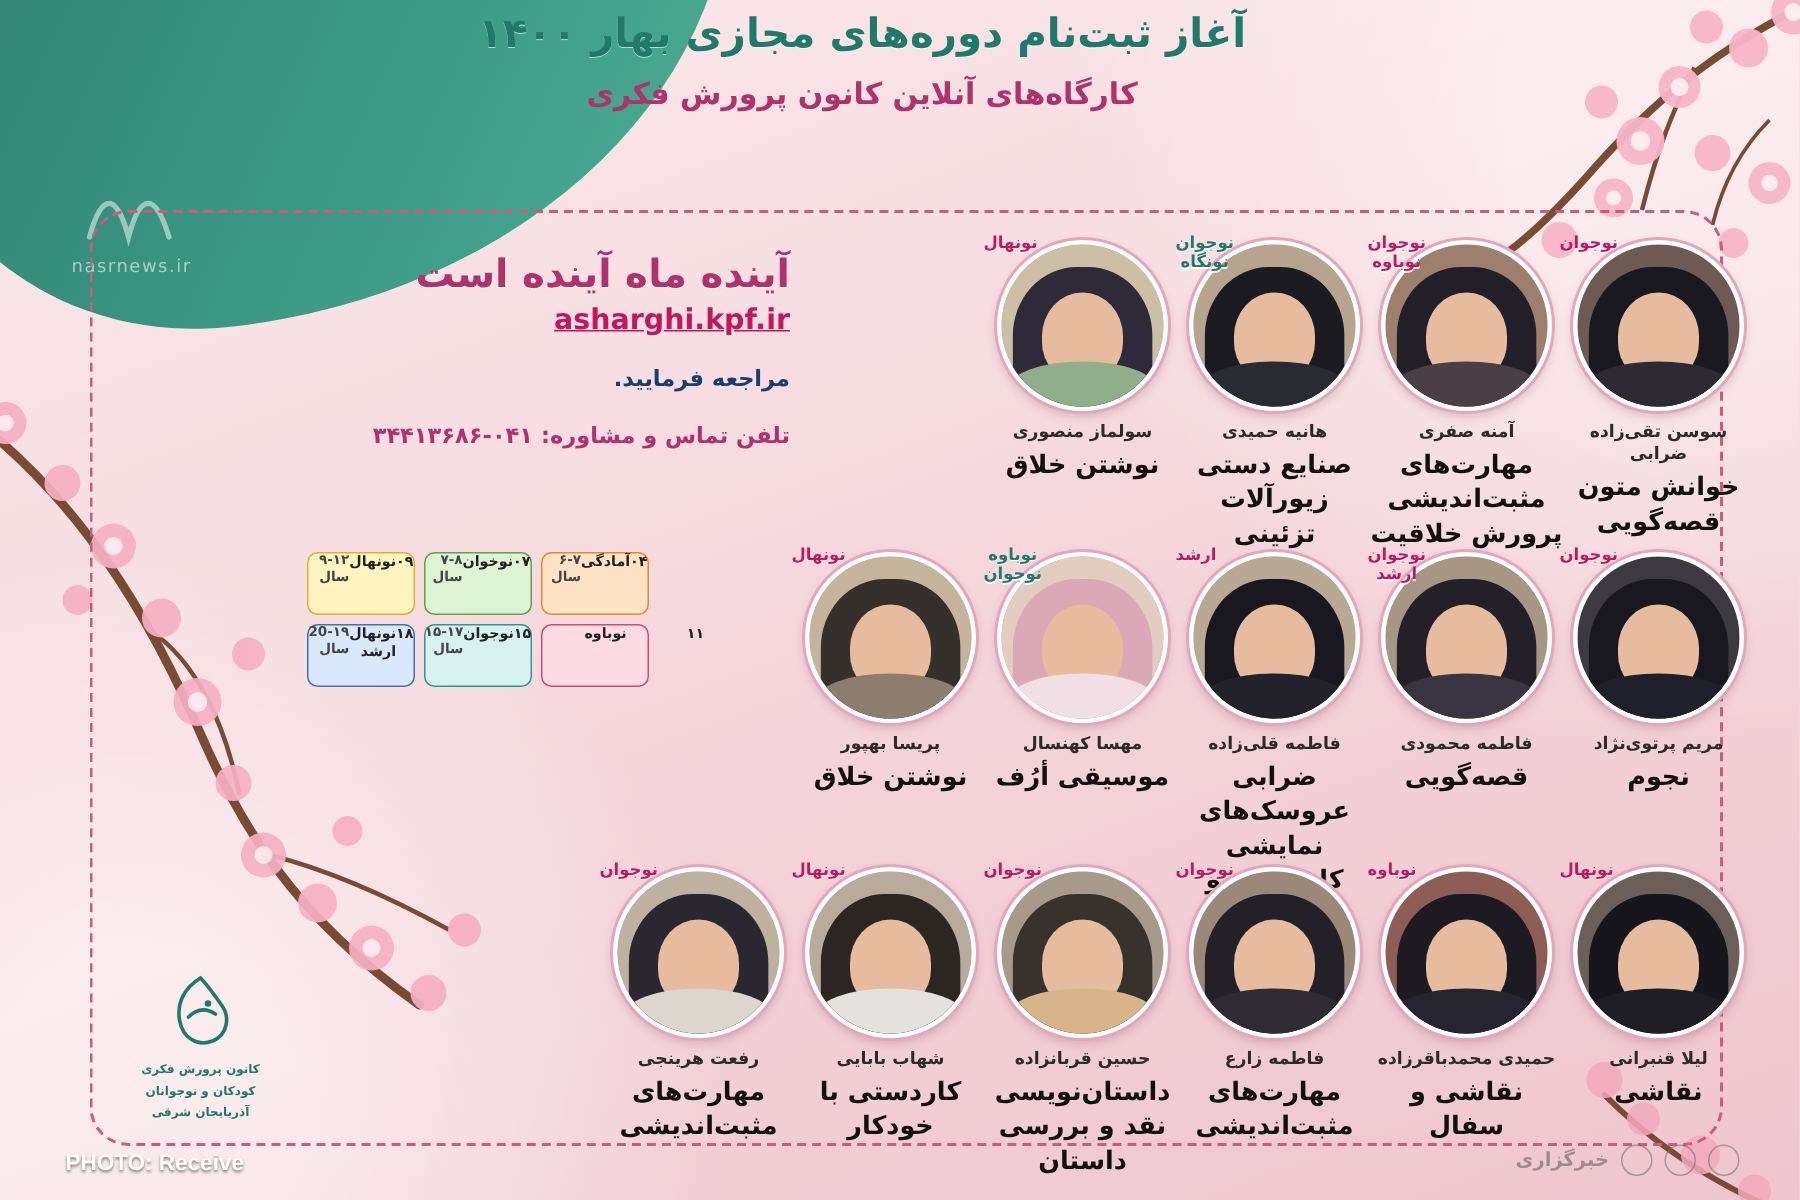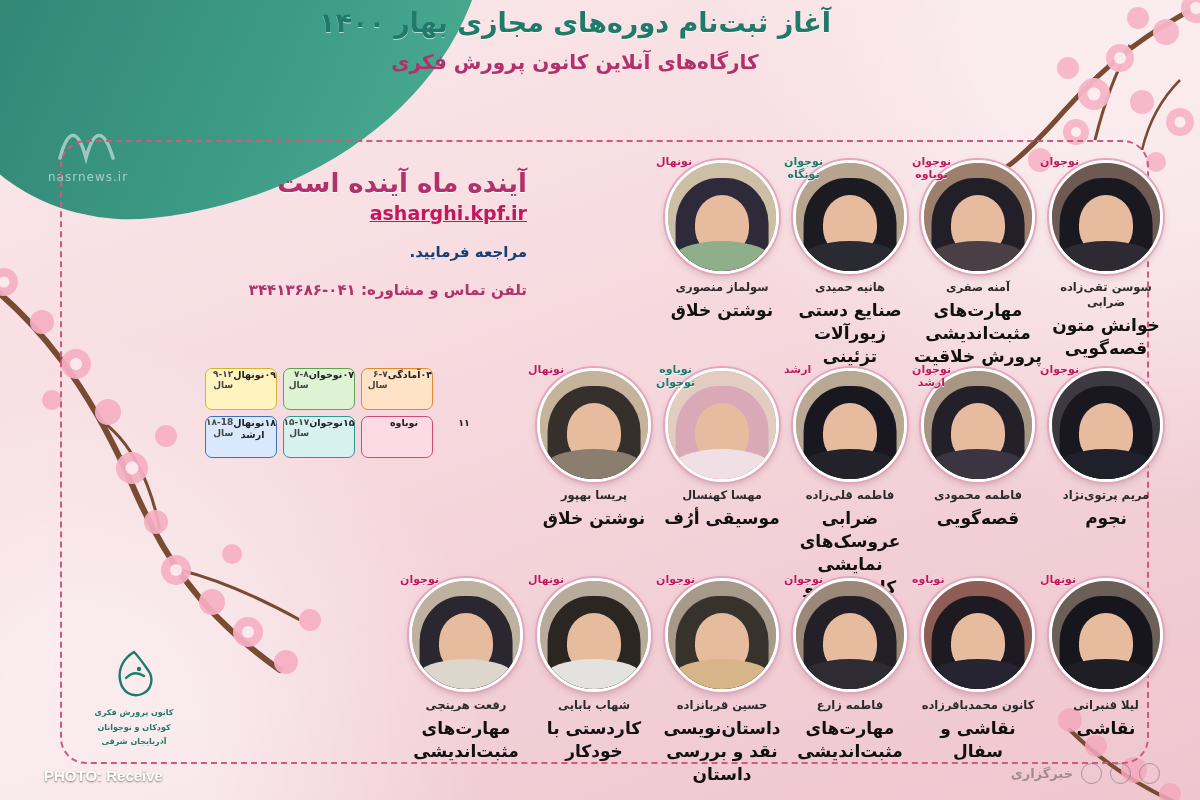--- a/index.html
+++ b/index.html
@@ -235,21 +235,21 @@
         <span class="age">۱۲-۱۴ سال</span>
       </div>
       <div class="chip c-teal">
         <span>۱۵</span>
         <span>نوجوان</span>
         <span class="age">۱۵-۱۷ سال</span>
       </div>
       <div class="chip c-blue">
         <span>۱۸</span>
         <span>نونهال ارشد</span>
-        <span class="age">۱۸-18 سال</span>
+        <span class="age">20-۱۹ سال</span>
       </div>
     </div>
 
   <div class="grid">
     <div class="row row1" id="row1">
         <div class="cell">
           <div class="badge">نونهال</div>
           <div class="avatar">
             <div class="face">
               <div class="f-bg" style="background:#cdbfa6"></div>
@@ -433,21 +433,21 @@
         <div class="cell">
           <div class="badge">نوباوه</div>
           <div class="avatar">
             <div class="face">
               <div class="f-bg" style="background:#8d5d56"></div>
               <div class="f-hair" style="background:#1d1b21"></div>
               <div class="f-skin"></div>
               <div class="f-body" style="background:#262430"></div>
             </div>
           </div>
-          <div class="name">کانون محمدباقرزاده</div>
+          <div class="name">حمیدی محمدباقرزاده</div>
           <div class="course">نقاشی و سفال</div>
         </div>
         <div class="cell">
           <div class="badge">نونهال</div>
           <div class="avatar">
             <div class="face">
               <div class="f-bg" style="background:#6b5f58"></div>
               <div class="f-hair" style="background:#17161c"></div>
               <div class="f-skin"></div>
               <div class="f-body" style="background:#1f1e25"></div>

